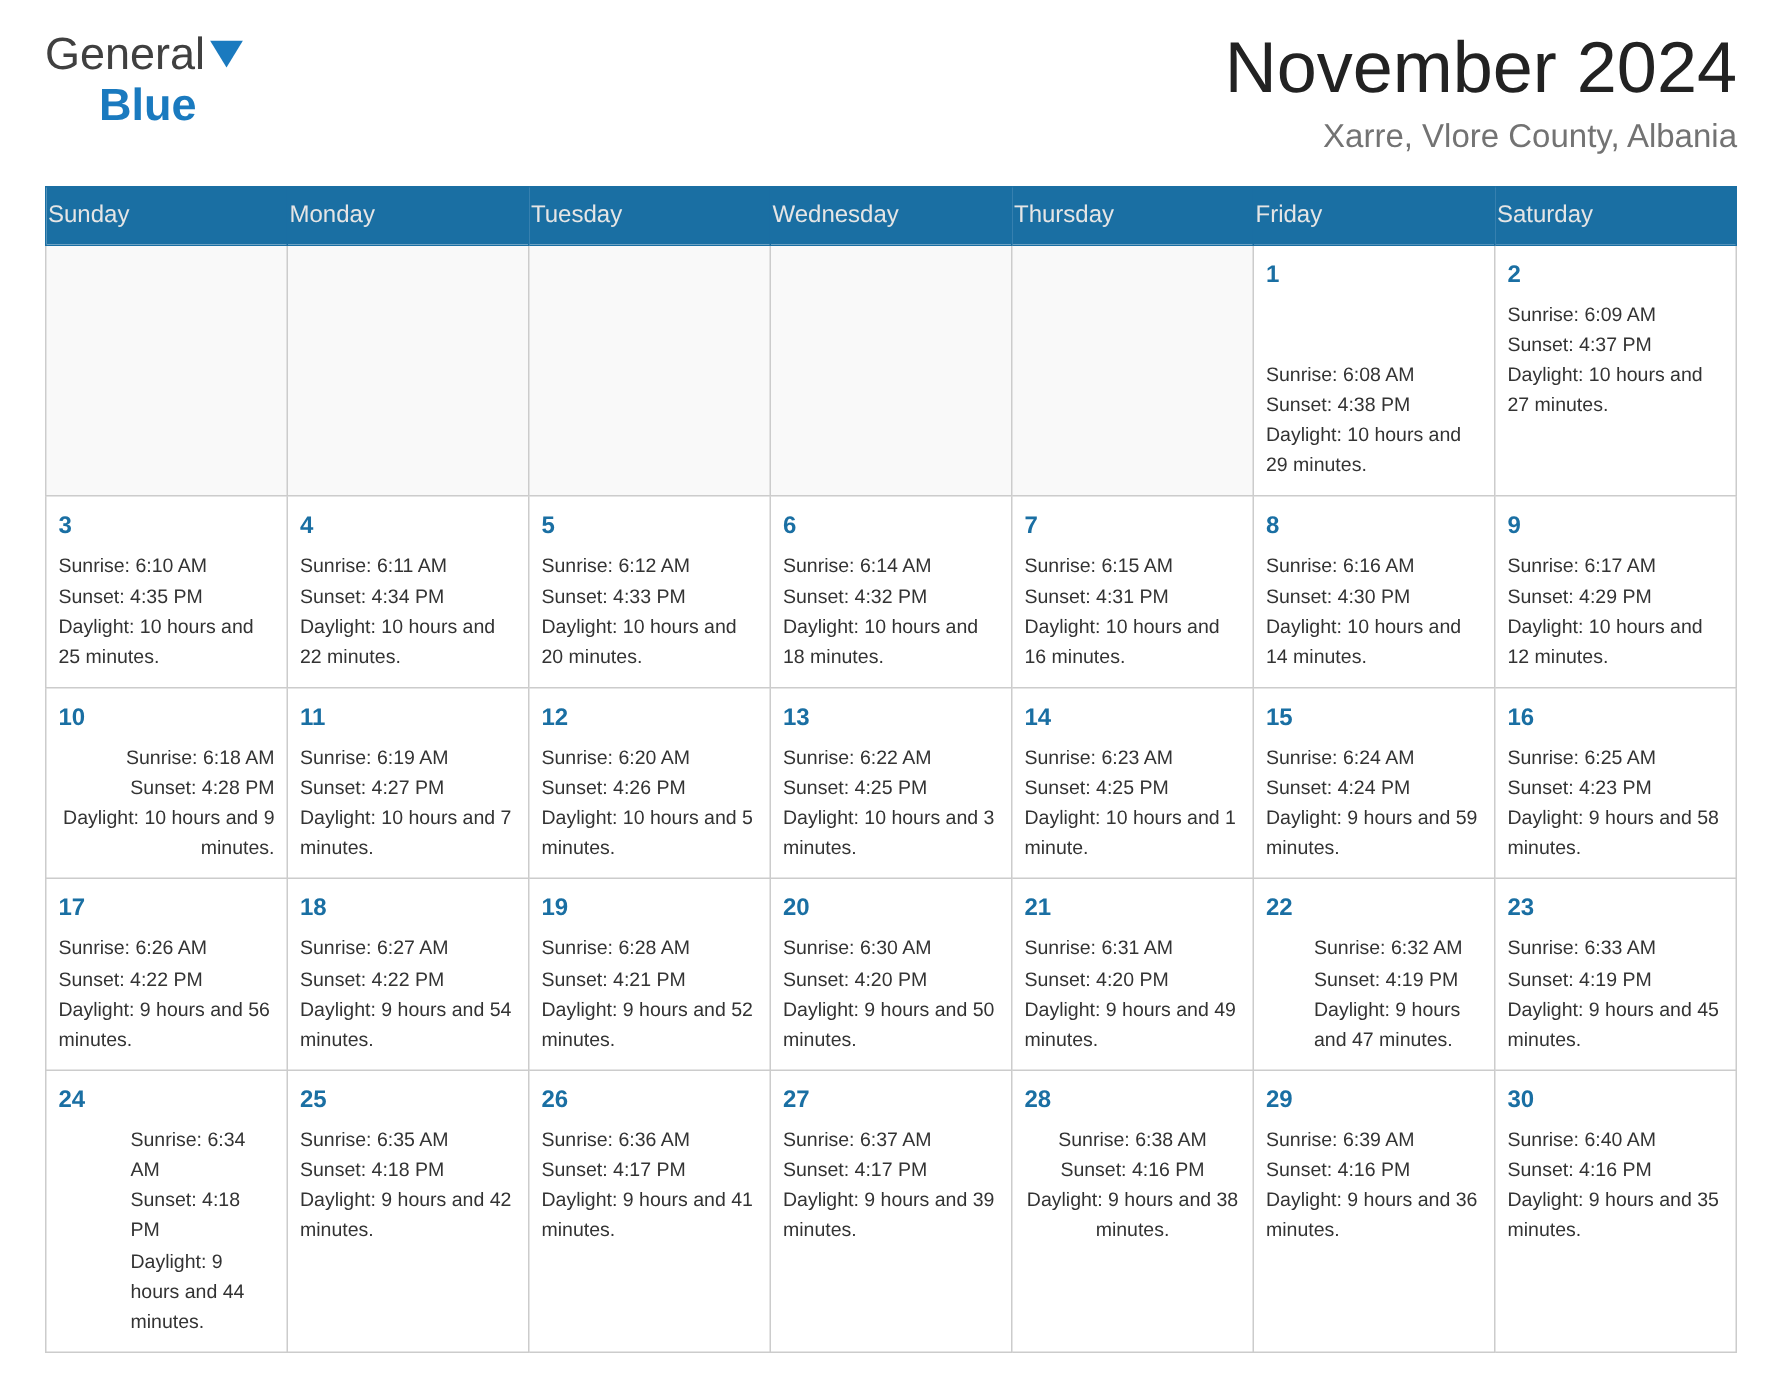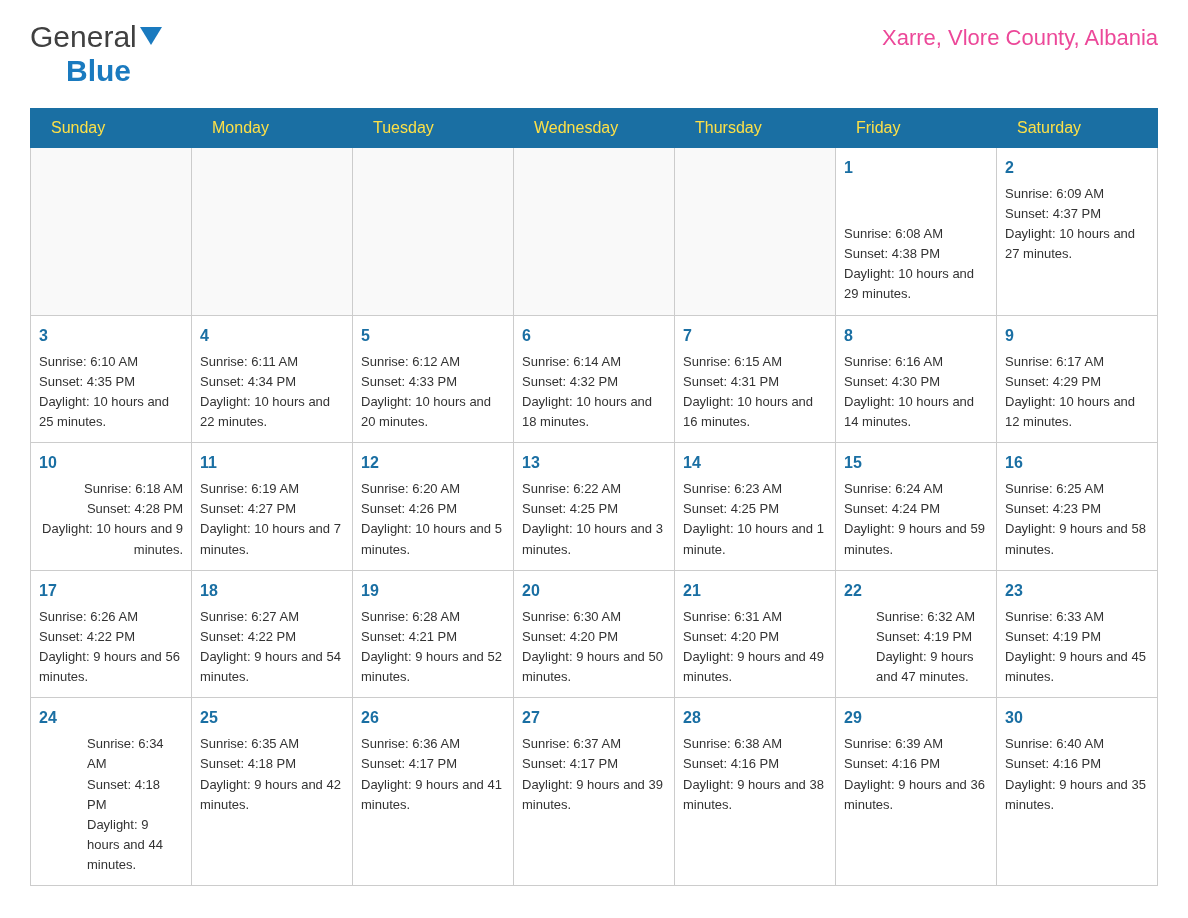--- a/index.html
+++ b/index.html
@@ -25,32 +25,32 @@
       text-align: right;
     }
     .month-title {
       font-size: 48px;
       font-weight: normal;
       color: #222;
       line-height: 1.1;
     }
     .location-title {
       font-size: 22px;
-      color: #ec4899;
+      color: #737373;
       margin-top: 5px;
     }
     .calendar-table {
       width: 100%;
       border-collapse: collapse;
       border: 1px solid #ccc;
     }
     .calendar-table th {
       background-color: #1a6fa3;
-      color: #fde047;
-      padding: 10px 20px;
+      color: #e5e5e5;
+      padding: 10px 1px;
       font-size: 16px;
       font-weight: normal;
       text-align: left;
       border: 1px solid #1a6fa3;
     }
     .calendar-table td {
       vertical-align: top;
       padding: 8px 8px 10px 8px;
       border: 1px solid #ccc;
       width: 14.28%;
@@ -103,20 +103,21 @@
       <span class="logo-text-general">General</span>
       <svg width="22" height="22" viewBox="0 0 22 22" style="margin-left:3px; margin-top:2px;">
         <polygon points="0,0 22,0 11,18" fill="#1a7abf"></polygon>
       </svg>
     </div>
     <div class="logo-bottom">
       <span class="logo-text-blue">Blue</span>
     </div>
   </div>
   <div class="title-area">
+    <div class="month-title">November 2024</div>
     <div class="location-title">Xarre, Vlore County, Albania</div>
   </div>
 </div>
 
 <table class="calendar-table">
   <thead>
     <tr>
       <th>Sunday</th>
       <th>Monday</th>
       <th>Tuesday</th>
@@ -298,21 +299,21 @@
 Daylight: 9 hours and 41 minutes.</div>
         </td>
         <td>
           <span class="day-number">27</span>
           <div class="day-info" style="white-space: pre-line;">Sunrise: 6:37 AM
 Sunset: 4:17 PM
 Daylight: 9 hours and 39 minutes.</div>
         </td>
         <td>
           <span class="day-number">28</span>
-          <div class="day-info" style="white-space: pre-line;">Sunrise: 6:38 AM
+          <div class="day-info" style="white-space: pre-line; text-align: center;">Sunrise: 6:38 AM
 Sunset: 4:16 PM
 Daylight: 9 hours and 38 minutes.</div>
         </td>
         <td>
           <span class="day-number">29</span>
           <div class="day-info" style="white-space: pre-line;">Sunrise: 6:39 AM
 Sunset: 4:16 PM
 Daylight: 9 hours and 36 minutes.</div>
         </td>
         <td>

